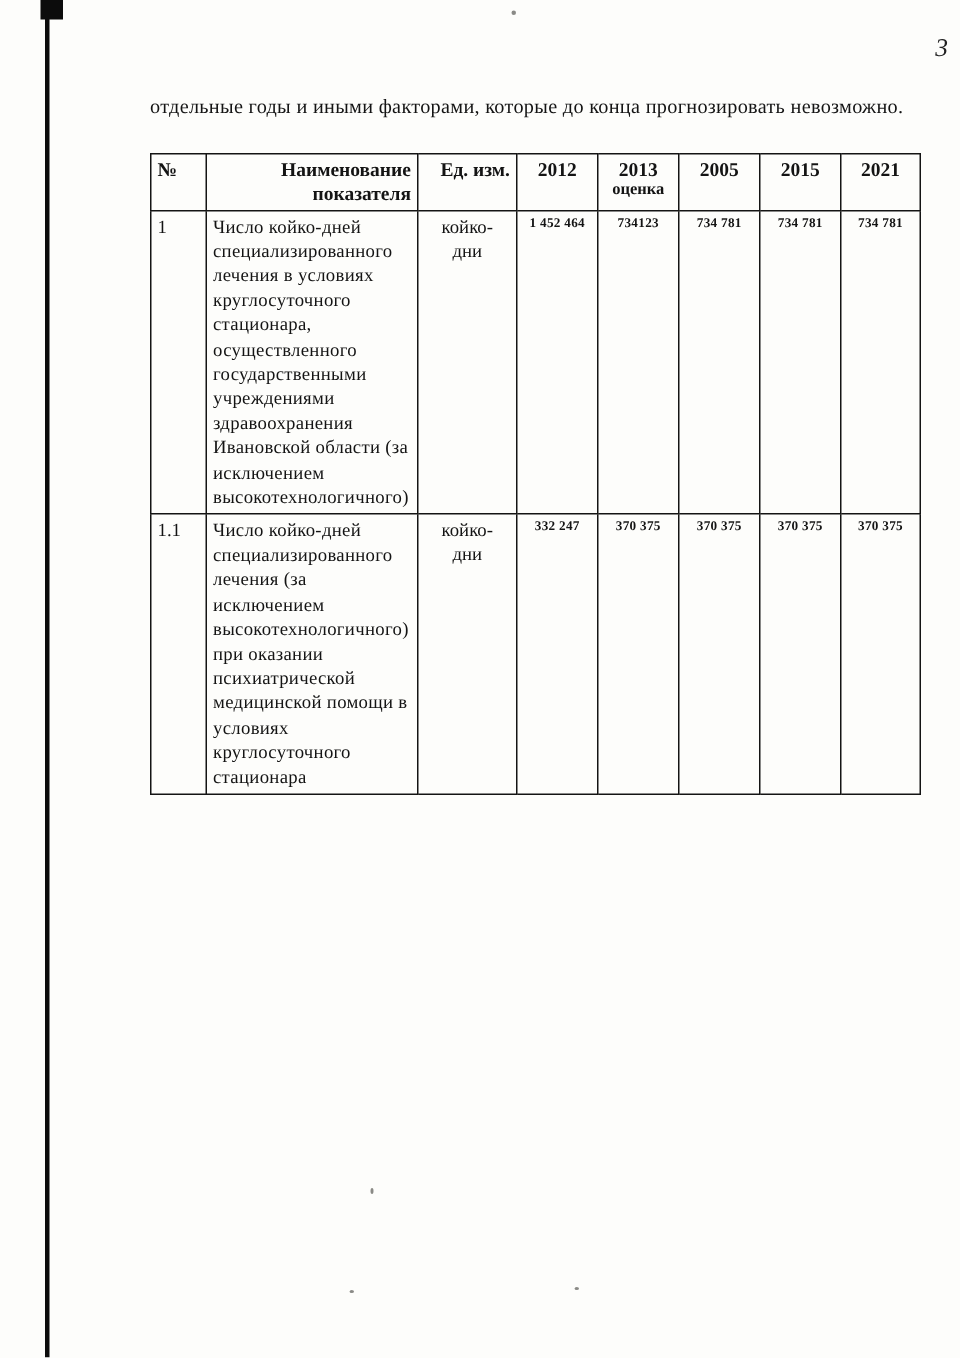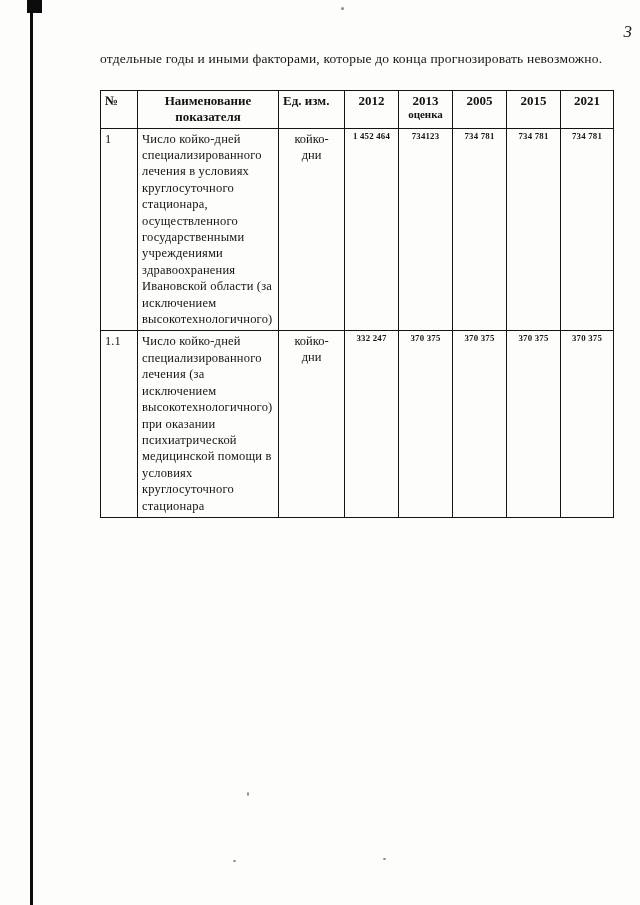--- a/index.html
+++ b/index.html
@@ -15,21 +15,21 @@
   .speck.s1 { left:341px; top:7px; width:3px; height:3px; }
   .speck.s2 { left:247px; top:792px; width:2px; height:4px; }
   .speck.s3 { left:233px; top:860px; width:3px; height:2px; }
   .speck.s4 { left:383px; top:858px; width:3px; height:2px; }
 
   .page-num {
     position:absolute; right:8px; top:22px;
     font-style:italic; font-size:17px; color:#222;
   }
 
-  .content { position:absolute; left:100px; top:49px; width:513px; }
+  .content { position:absolute; left:100px; top:61px; width:513px; }
 
   p.body-text {
     margin:0; font-size:13.5px; line-height:19.6px;
     text-align:justify; letter-spacing:0.2px;
   }
   p.indent { text-indent:40px; }
 
   .heading {
     margin:20px 0 0 0; font-weight:bold; font-size:13.5px;
     line-height:19.6px; text-indent:40px; text-align:justify;
@@ -39,22 +39,22 @@
   table.indicators {
     border-collapse:collapse; table-layout:fixed;
     width:513px; margin-top:21px;
   }
   table.indicators th, table.indicators td {
     border:1px solid #141414; vertical-align:top;
     padding:2px 4px 3px 4px;
     overflow-wrap:break-word;
   }
   th.h-num   { text-align:left;  font-size:13px; font-weight:bold; padding-top:4px; }
-  th.h-name  { text-align:center;  font-size:13px; font-weight:bold; padding-top:4px; line-height:16px; }
-  th.h-unit  { text-align:left; font-size:13px; font-weight:bold; padding-top:12px; }
+  th.h-name  { text-align:right;  font-size:13px; font-weight:bold; padding-top:4px; line-height:16px; }
+  th.h-unit  { text-align:right; font-size:13px; font-weight:bold; padding-top:12px; }
   th.h-year  { text-align:center; font-size:13px; font-weight:bold; padding-top:12px; }
   th.h-year2013 { padding-top:4px; }
   .year-note { display:block; font-size:11px; font-weight:bold; line-height:13px; }
   .year-label { display:block; line-height:15px; }
 
   td.c-num  { font-size:12.5px; line-height:16px; }
   td.c-name { font-size:12.5px; line-height:16.4px; letter-spacing:0.2px; }
   td.c-unit { text-align:center; font-size:12.5px; line-height:16px; }
   .unit-span { display:inline-block; max-width:48px; }
   td.c-val  { text-align:center; font-size:8.8px; line-height:11px; padding-top:3px; letter-spacing:0.2px;font-weight:bold; }

